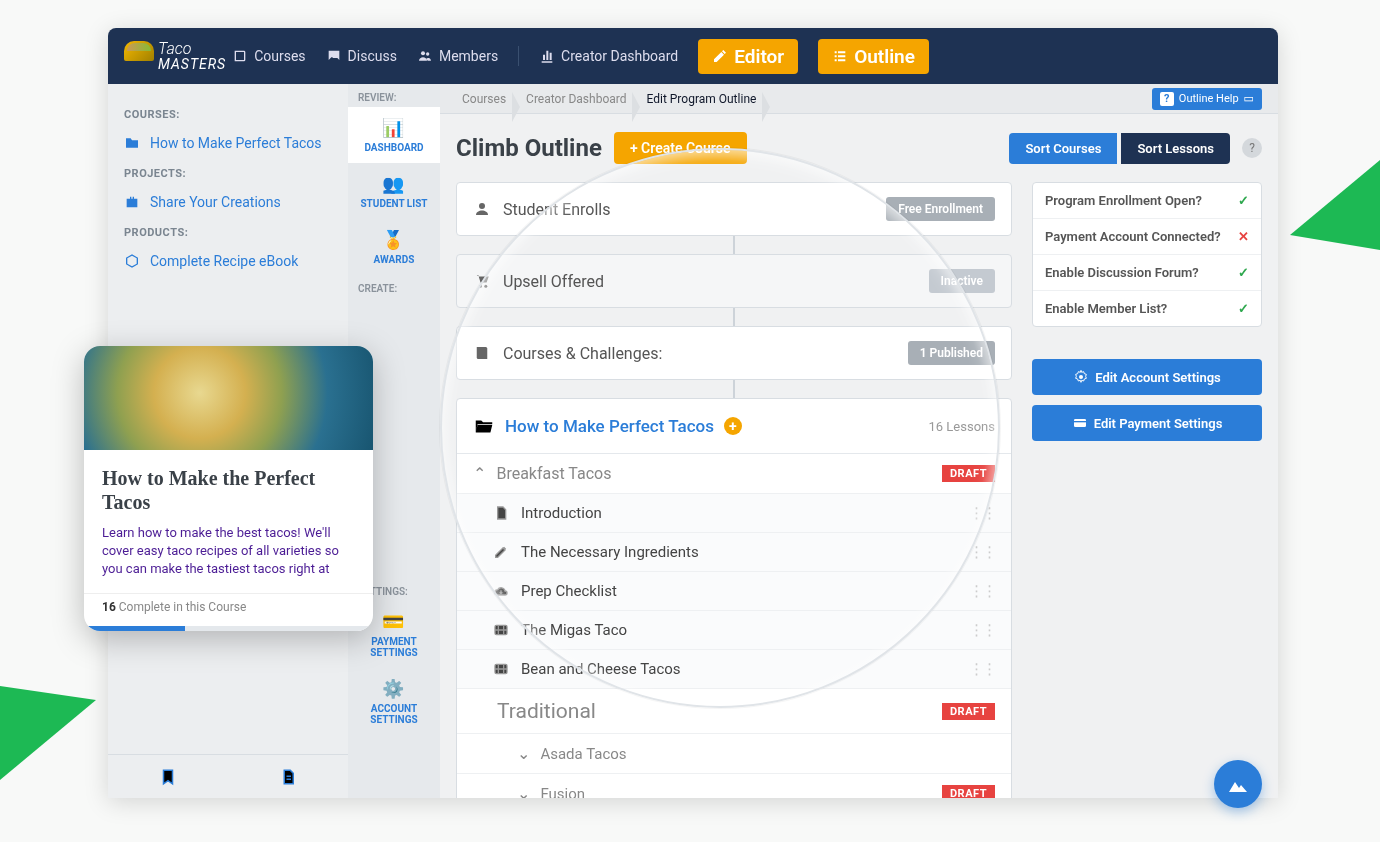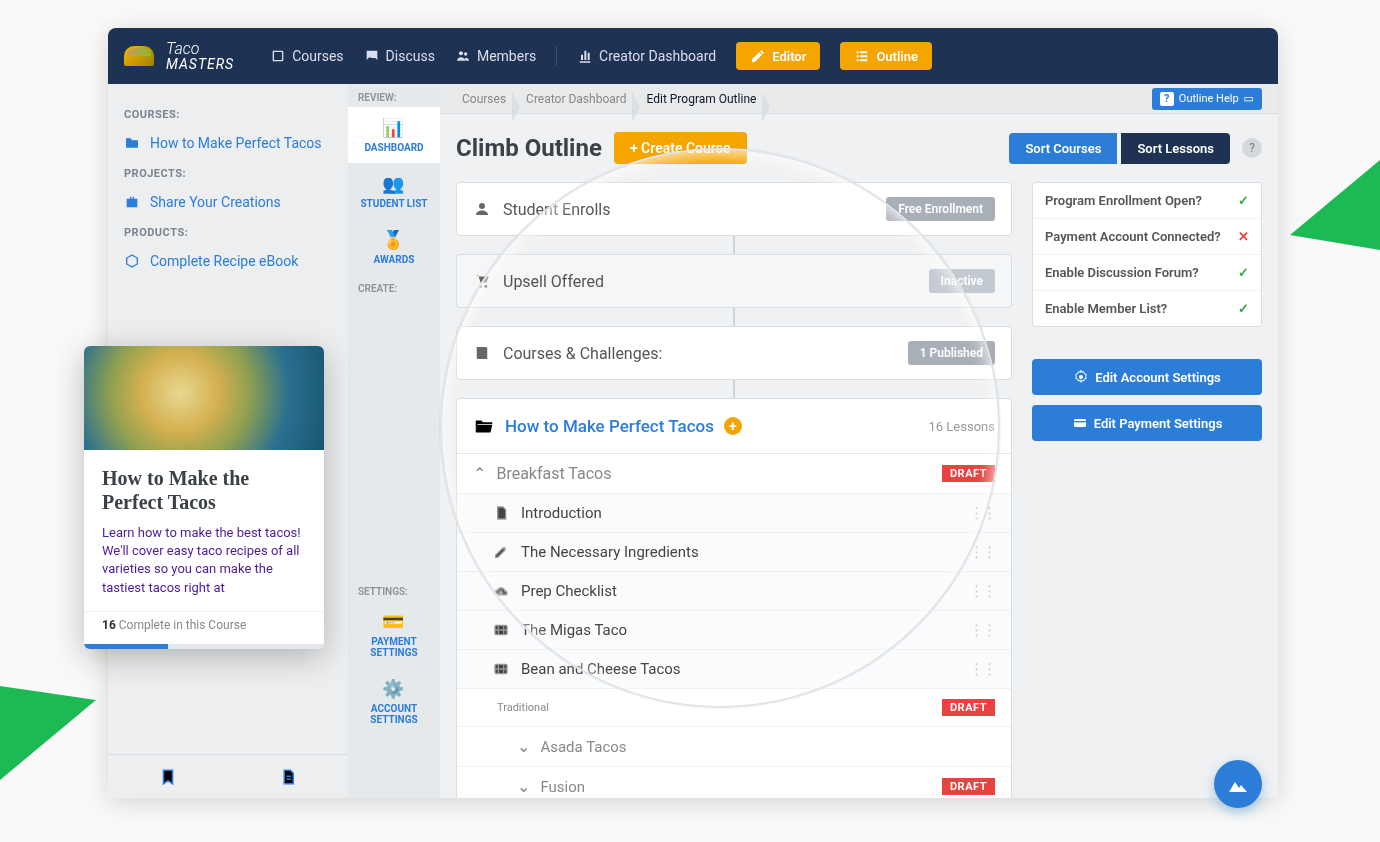--- a/index.html
+++ b/index.html
@@ -1,28 +1,28 @@
 <!DOCTYPE html>
 <html><head>
 <meta charset="utf-8">
 <style>
 *{box-sizing:border-box;margin:0;padding:0;font-family:-apple-system,BlinkMacSystemFont,"Segoe UI",Roboto,sans-serif}
 body{background:#f8f9f8;width:1380px;height:842px;position:relative;overflow:hidden}
 .app{position:absolute;top:28px;left:108px;width:1170px;height:770px;background:#f0f1f2;border-radius:8px 8px 0 0;box-shadow:0 4px 24px rgba(0,0,0,.15);overflow:hidden}
 .topbar{height:56px;background:#1e3253;display:flex;align-items:center;padding:0 16px;color:#fff}
-.logo{display:flex;align-items:center;gap:12px;margin-right:36px}
+.logo{display:flex;align-items:flex-start;gap:4px;margin-right:6px}
 .logo-img{width:30px;height:20px;background:linear-gradient(135deg,#f5b800,#a08000);border-radius:10px 10px 2px 2px;position:relative}
 .logo-img:before{content:"";position:absolute;top:2px;left:3px;right:3px;height:8px;background:linear-gradient(90deg,#c95,#8b3);border-radius:8px 8px 0 0}
 .logo-text{font-style:italic;line-height:1}
 .logo-text div:first-child{font-size:16px;font-weight:300}
 .logo-text div:last-child{font-size:14px;font-weight:400;letter-spacing:1px}
 .nav{display:flex;align-items:center;gap:20px;font-size:14px;color:#dde}
 .nav-item{display:flex;align-items:center;gap:6px;cursor:pointer}
 .nav-sep{width:1px;height:20px;background:#3a5070}
-.btn{display:inline-flex;align-items:center;gap:6px;padding:6px 14px;border-radius:4px;font-size:13px;font-weight:600;cursor:pointer;border:none}
+.btn{display:inline-flex;align-items:center;gap:6px;padding:6px 14px;border-radius:4px;font-size:19px;font-weight:600;cursor:pointer;border:none}
 .btn-orange{background:#f5a500;color:#fff}
 .topbar-right{margin-left:auto;display:flex;align-items:center;gap:14px;font-size:13px}
 .avatar{width:26px;height:26px;border-radius:3px;background:linear-gradient(#d4a580,#b88560);border:1px solid #567}
 .notif{position:relative}
 .badge-y{position:absolute;top:-6px;right:-6px;background:#f5b800;color:#1e3253;font-size:10px;font-weight:700;padding:1px 5px;border-radius:8px}
 .hamburger{width:22px;height:16px;display:flex;flex-direction:column;justify-content:space-between;cursor:pointer}
 .hamburger span{height:2px;background:#fff;border-radius:1px}
 .body{display:flex;height:calc(100% - 56px)}
 .sidebar{width:240px;background:#eceef0;padding:14px 16px;font-size:14px}
 .side-label{font-size:11px;font-weight:700;color:#7a8590;letter-spacing:.5px;margin:10px 0 8px}
@@ -65,21 +65,21 @@
 .draft-badge{background:#e74340;color:#fff;font-size:11px;font-weight:700;padding:2px 8px;letter-spacing:.5px}
 .lesson-row{display:flex;align-items:center;padding:10px 16px 10px 36px;gap:12px;color:#444;border-bottom:1px solid #eef0f2;font-size:15px;background:#fafbfc}
 .grip{margin-left:auto;color:#ccc;letter-spacing:-2px;cursor:grab}
 .col-side{width:230px}
 .status-box{background:#fff;border:1px solid #d8dde2;border-radius:4px;margin-bottom:32px}
 .status-row{display:flex;align-items:center;padding:10px 12px;font-size:13px;border-bottom:1px solid #eef0f2;color:#555;font-weight:600}
 .status-row:last-child{border-bottom:none}
 .check{margin-left:auto;color:#2fa84f;font-weight:700}
 .cross{margin-left:auto;color:#e74340;font-weight:700}
 .btn-blue{background:#2b7dd8;color:#fff;width:100%;justify-content:center;padding:10px;font-size:13px;margin-bottom:10px}
-.card-popup{position:absolute;top:346px;left:84px;width:240px;background:#fff;border-radius:6px;box-shadow:0 8px 32px rgba(0,0,0,.25);overflow:hidden;z-index:20}
+.card-popup{position:absolute;top:346px;left:84px;width:289px;background:#fff;border-radius:16px;box-shadow:0 8px 32px rgba(0,0,0,.25);overflow:hidden;z-index:20}
 .card-img{height:104px;background:radial-gradient(circle at 40% 45%,#e8d890 0%,#d4b050 25%,#8fa050 45%,#2a7090 70%,#185570 100%)}
 .card-body{padding:16px 18px 8px}
 .card-body h2{font-size:20px;font-weight:700;color:#3a4148;line-height:1.2;margin-bottom:10px;font-family:Georgia,serif}
 .card-body p{font-size:13px;color:#4c1d95;line-height:1.4}
 .card-foot{padding:6px 18px 12px;font-size:12px;color:#888;border-top:1px solid #eee;margin-top:6px}
 .card-foot b{color:#333}
 .card-bar{height:5px;background:#e4e8ec}
 .card-bar span{display:block;height:100%;width:35%;background:#2b7dd8}
 .magnify-ring{position:absolute;top:148px;left:440px;width:560px;height:560px;border-radius:50%;border:2px solid #e0e4e8;box-shadow:0 0 0 1px rgba(0,0,0,.04),inset 0 4px 20px rgba(255,255,255,.6);pointer-events:none;z-index:15;background:radial-gradient(circle,transparent 68%,rgba(255,255,255,.35) 72%,rgba(230,233,236,.6) 100%)}
 .fab{position:absolute;bottom:34px;right:118px;width:48px;height:48px;background:#2b7dd8;border-radius:50%;display:flex;align-items:center;justify-content:center;z-index:30;box-shadow:0 4px 12px rgba(43,125,216,.4);cursor:pointer}
@@ -299,21 +299,21 @@
               </div>
             <div class="lesson-row">
                 <svg class="ic-sm" viewBox="0 0 24 24" fill="none" stroke="#999" stroke-width="2">
                   <rect x="3" y="5" width="18" height="14" rx="2"></rect>
                   <path d="M8 5v14M16 5v14M3 12h18"></path>
                 </svg>
                 <span>Bean and Cheese Tacos</span>
                 <span class="grip">⋮⋮</span>
               </div>
             <div class="section-row" style="padding-left:40px">
-                <span style="flex:1;font-size:11px">Traditional</span>
+                <span style="flex:1;font-size:21px">Traditional</span>
                 <span class="draft-badge">DRAFT</span>
               </div>
             <div class="section-row" style="padding-left:60px">
                 <span>⌄</span>
                 <span style="flex:1;font-size:15px">Asada Tacos</span>
               </div>
             <div class="section-row" style="padding-left:60px">
                 <span>⌄</span>
                 <span style="flex:1;font-size:15px">Fusion</span>
                 <span class="draft-badge">DRAFT</span>

